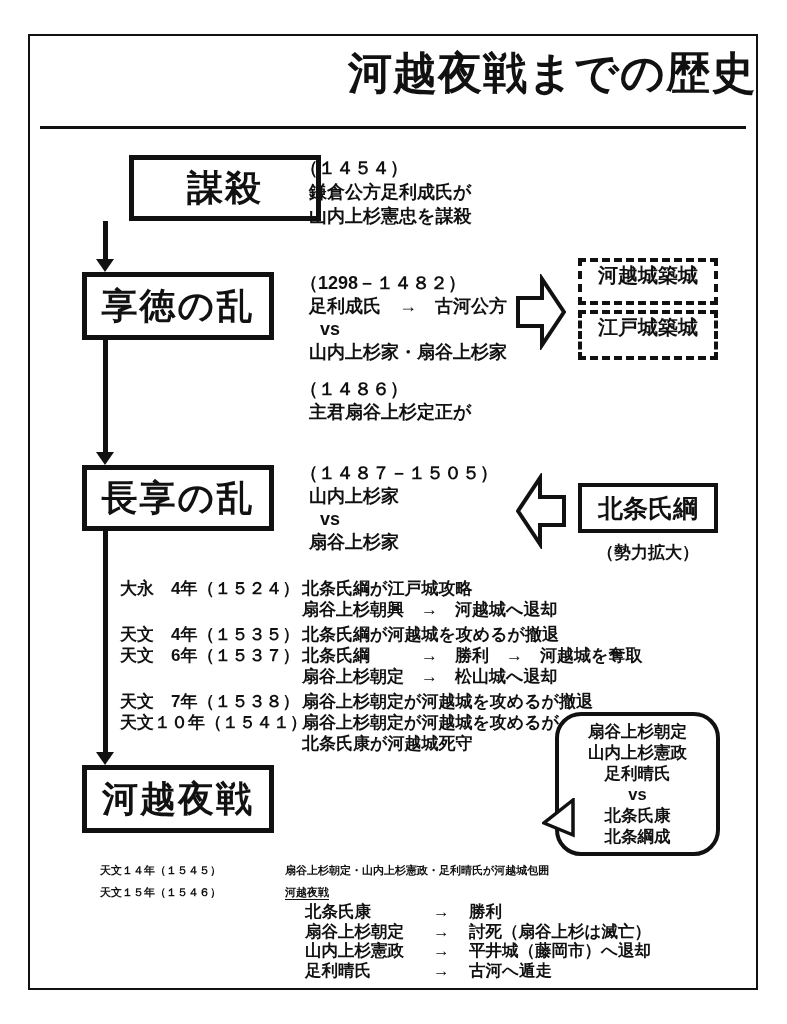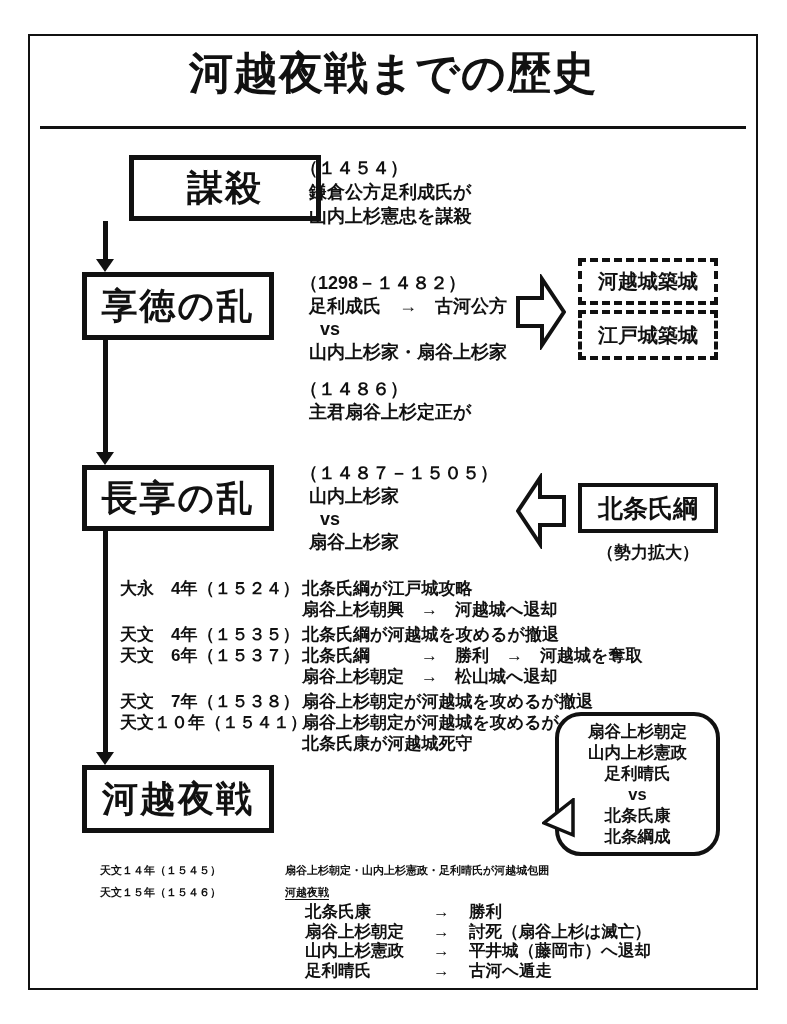--- a/index.html
+++ b/index.html
@@ -6,21 +6,21 @@
   body{
     width:787px;height:1024px;position:relative;background:#ffffff;
     font-family:"Liberation Sans",sans-serif;color:#111;
     -webkit-font-smoothing:antialiased;
   }
   .frame{
     position:absolute;left:28px;top:34px;width:730px;height:956px;
     border:2px solid #111;box-sizing:border-box;
   }
   .title{
-    position:absolute;top:8px;left:0;width:100%;text-align:center;margin:0;
+    position:absolute;top:8px;left:0;width:100%;text-align:right;margin:0;
     font-size:44px;font-weight:800;letter-spacing:1px;
   }
   .divider{position:absolute;top:90px;left:10px;width:706px;height:3px;background:#111;}
 
   
   .stepbox{
     position:absolute;left:52px;width:192px;box-sizing:border-box;
     border:5px solid #111;display:flex;align-items:center;justify-content:center;
     background:#fff;
   }
@@ -55,21 +55,21 @@
   .bubble-start{left:515px;top:114px;width:172px;height:74px;font-size:17px;line-height:22px;}
   .bubble-sides{left:525px;top:676px;width:157px;height:136px;border-width:4px;border-radius:26px;
     font-size:16.5px;line-height:21px;}
   .bubble .tail{position:absolute;}
   .bubble-start .tail{left:-15px;bottom:-10px;}
   .bubble-sides .tail{left:-17px;top:82px;}
   .vsword{font-weight:800;}
 
   
   .dashedbox{position:absolute;left:548px;width:140px;box-sizing:border-box;
-    border:4px dashed #111;display:flex;align-items:center;justify-content:center;
+    border:4px dashed #111;display:flex;justify-content:center;
     font-size:20px;font-weight:800;background:#fff;white-space:nowrap;}
   .dashed-kawagoe{top:222px;height:47px;}
   .dashed-edo{top:274px;height:50px;}
 
   
   .blockarrow{position:absolute;}
   .arrow-right{left:486px;top:238px;}
   .arrow-left{left:486px;top:437px;}
 
   

